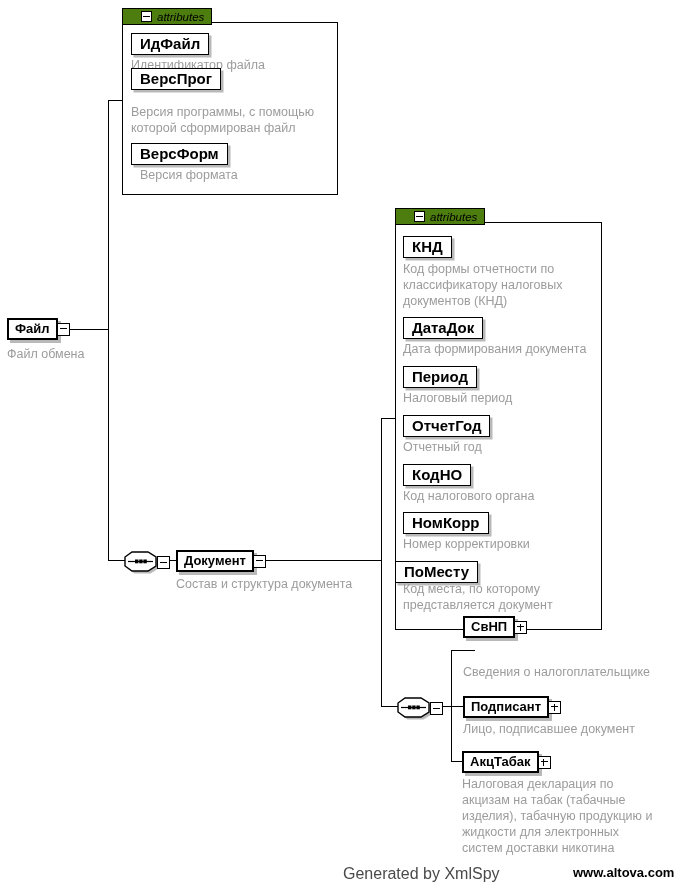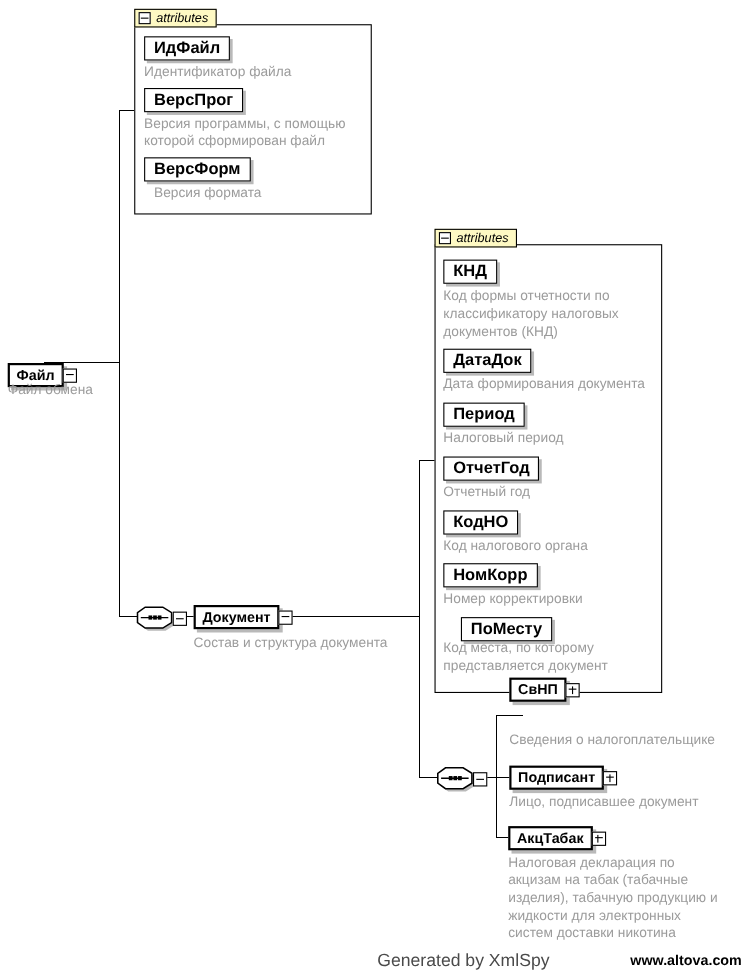--- a/index.html
+++ b/index.html
@@ -5,23 +5,23 @@
   html,body{margin:0;padding:0;background:#fff;}
   .canvas{
     position:relative;width:684px;height:886px;background:#ffffff;
     font-family:"Liberation Sans","DejaVu Sans",sans-serif;overflow:hidden;
   }
   .wires{position:absolute;left:0;top:0;z-index:0;}
 
   
   .attr-group{position:absolute;z-index:1;}
   .attr-tab{
-    position:absolute;left:0;top:0;height:15px;background:#fef9c3;
+    position:absolute;left:0;top:0;height:15px;background:#4d7c0f;
     border:1px solid #000;display:flex;align-items:center;gap:5px;
-    padding:0 6px 0 3px;z-index:2;
+    padding:0 6px 0 18px;z-index:2;
   }
   .attr-tab-label{font-style:italic;font-size:11.5px;color:#000;white-space:nowrap;}
   .attr-box{position:absolute;background:#fff;border:1px solid #000;z-index:1;}
 
   
   .sq{position:relative;width:9px;height:9px;border:1px solid #000;background:#fff;flex:0 0 auto;}
   .sq i{position:absolute;left:1px;right:1px;top:50%;height:1px;margin-top:-1px;background:#000;}
   .btn{position:relative;width:11px;height:11px;border:1px solid #000;background:#fff;flex:0 0 auto;margin-left:-1px;}
   .btn .h{position:absolute;left:2px;right:2px;top:50%;height:1px;margin-top:-1px;background:#000;}
   .btn .v{position:absolute;top:2px;bottom:2px;left:50%;width:1px;margin-left:-1px;background:#000;}
@@ -89,32 +89,32 @@
       <span class="sq">
           <i></i>
         </span>
       <span class="attr-tab-label">attributes</span>
     </div>
     <div class="attr-box" style="left:0;top:14px;width:214px;height:171px;"></div>
     <div class="attr-item" style="left:9px;top:25px;">
       <span class="name">ИдФайл</span>
     </div>
     <div class="ann" style="left:9px;top:49px;width:200px;">Идентификатор файла</div>
-    <div class="attr-item" style="left:9px;top:72px;">
+    <div class="attr-item" style="left:9px;top:60px;">
       <span class="name">ВерсПрог</span>
     </div>
     <div class="ann" style="left:9px;top:96px;width:205px;">Версия программы, с помощью
 которой сформирован файл</div>
     <div class="attr-item" style="left:9px;top:135px;">
       <span class="name">ВерсФорм</span>
     </div>
     <div class="ann" style="left:18px;top:159px;width:200px;">Версия формата</div>
   </div>
 
-  <div class="el-row" style="left:7px;top:318px;margin-top:12px;">
+  <div class="el-row" style="left:7px;top:318px;">
     <span class="el-box">Файл</span>
     <span class="btn">
         <span class="h"></span>
       </span>
   </div>
   <div class="ann nowrap" style="left:7px;top:346px;">Файл обмена</div>
 
   <div class="seq-row" style="left:122px;top:549px;">
     <svg class="seq-svg" width="37" height="27">
       <path d="M10 3 H26 L34 8 V17 L26 22 H10 L3 17 V8 Z" transform="translate(2.5,2.5)" fill="#b9b9b9" stroke="none"></path>
@@ -171,21 +171,21 @@
     <div class="attr-item" style="left:8px;top:256px;">
       <span class="name">КодНО</span>
     </div>
     <div class="ann nowrap" style="left:8px;top:280px;">Код налогового органа</div>
 
     <div class="attr-item" style="left:8px;top:304px;">
       <span class="name">НомКорр</span>
     </div>
     <div class="ann nowrap" style="left:8px;top:328px;">Номер корректировки</div>
 
-    <div class="attr-item" style="left:24px;top:353px;">
+    <div class="attr-item" style="left:0;top:353px;">
       <span class="name">ПоМесту</span>
     </div>
     <div class="ann" style="left:8px;top:373px;width:196px;">Код места, по которому
 представляется документ</div>
   </div>
 
   <div class="seq-row" style="left:395px;top:695px;">
     <svg class="seq-svg" width="37" height="27">
       <path d="M10 3 H26 L34 8 V17 L26 22 H10 L3 17 V8 Z" transform="translate(2.5,2.5)" fill="#b9b9b9" stroke="none"></path>
       <path d="M10 3 H26 L34 8 V17 L26 22 H10 L3 17 V8 Z" fill="#fff" stroke="#000" stroke-width="1.4"></path>

